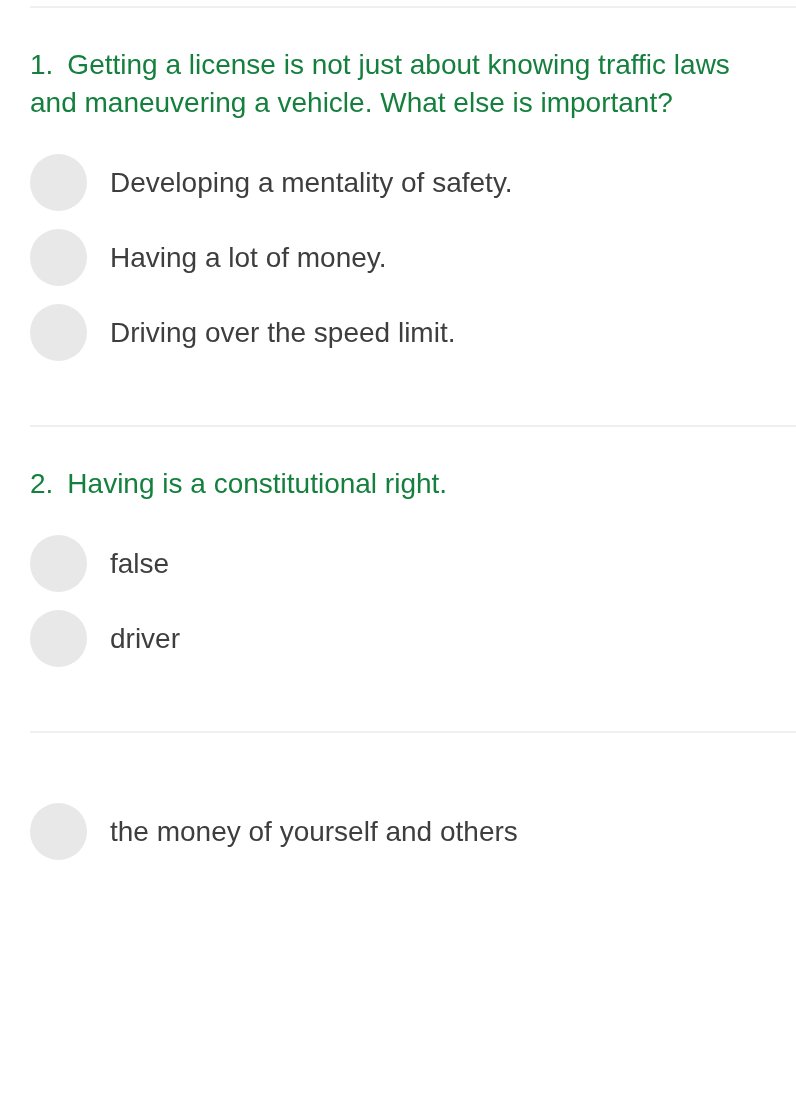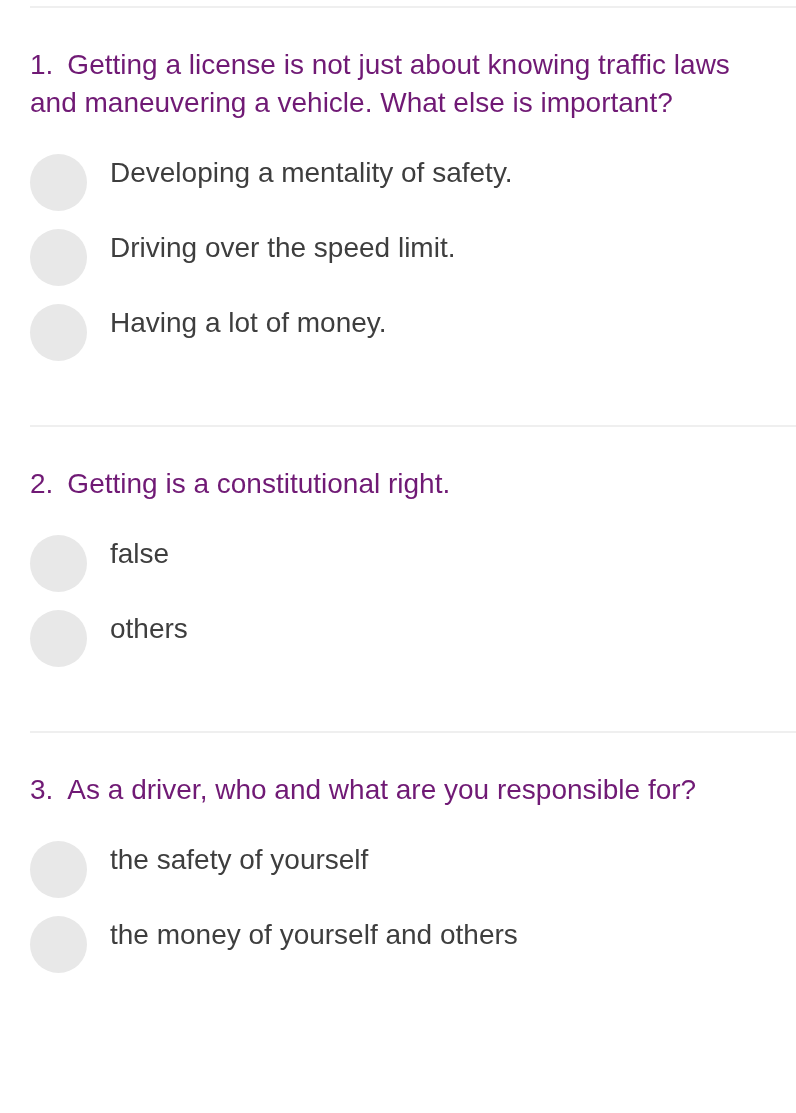--- a/index.html
+++ b/index.html
@@ -23,31 +23,31 @@
   .divider.top {
     margin-top: 6px;
   }
   section.question {
     padding: 38px 28px 64px 30px;
   }
   .q-heading {
     font-size: 28px;
     line-height: 38px;
     font-weight: 400;
-    color: #701a75;
+    color: #15803d;
   }
   .q-num {
     margin-right: 14px;
   }
   .options {
     margin-top: 32px;
   }
   .option {
     display: flex;
-    align-items: flex-start;
+    align-items: center;
     margin-bottom: 18px;
     cursor: pointer;
   }
   .option:last-child { margin-bottom: 0; }
   .radio {
     flex: 0 0 auto;
     width: 57px;
     height: 57px;
     border-radius: 50%;
     background: #e8e8e8;
@@ -68,54 +68,49 @@
 
   <section class="question">
     <h2 class="q-heading"><span class="q-num">1.</span><span class="q-text">Getting a license is not just about knowing traffic laws and maneuvering a vehicle. What else is important?</span></h2>
     <div class="options">
       <div class="option">
         <span class="radio"></span>
         <span class="option-label">Developing a mentality of safety.</span>
       </div>
       <div class="option">
         <span class="radio"></span>
-        <span class="option-label">Driving over the speed limit.</span>
+        <span class="option-label">Having a lot of money.</span>
       </div>
       <div class="option">
         <span class="radio"></span>
-        <span class="option-label">Having a lot of money.</span>
+        <span class="option-label">Driving over the speed limit.</span>
       </div>
     </div>
   </section>
 
   <div class="divider"></div>
 
   <section class="question">
-    <h2 class="q-heading"><span class="q-num">2.</span><span class="q-text">Getting is a constitutional right.</span></h2>
+    <h2 class="q-heading"><span class="q-num">2.</span><span class="q-text">Having is a constitutional right.</span></h2>
     <div class="options">
       <div class="option">
         <span class="radio"></span>
         <span class="option-label">false</span>
       </div>
       <div class="option">
         <span class="radio"></span>
-        <span class="option-label">others</span>
+        <span class="option-label">driver</span>
       </div>
     </div>
   </section>
 
   <div class="divider"></div>
 
   <section class="question">
-    <h2 class="q-heading"><span class="q-num">3.</span><span class="q-text">As a driver, who and what are you responsible for?</span></h2>
     <div class="options">
-      <div class="option">
-        <span class="radio"></span>
-        <span class="option-label">the safety of yourself</span>
-      </div>
       <div class="option">
         <span class="radio"></span>
         <span class="option-label">the money of yourself and others</span>
       </div>
     </div>
   </section>
 
 </main>
 
 </body></html>

